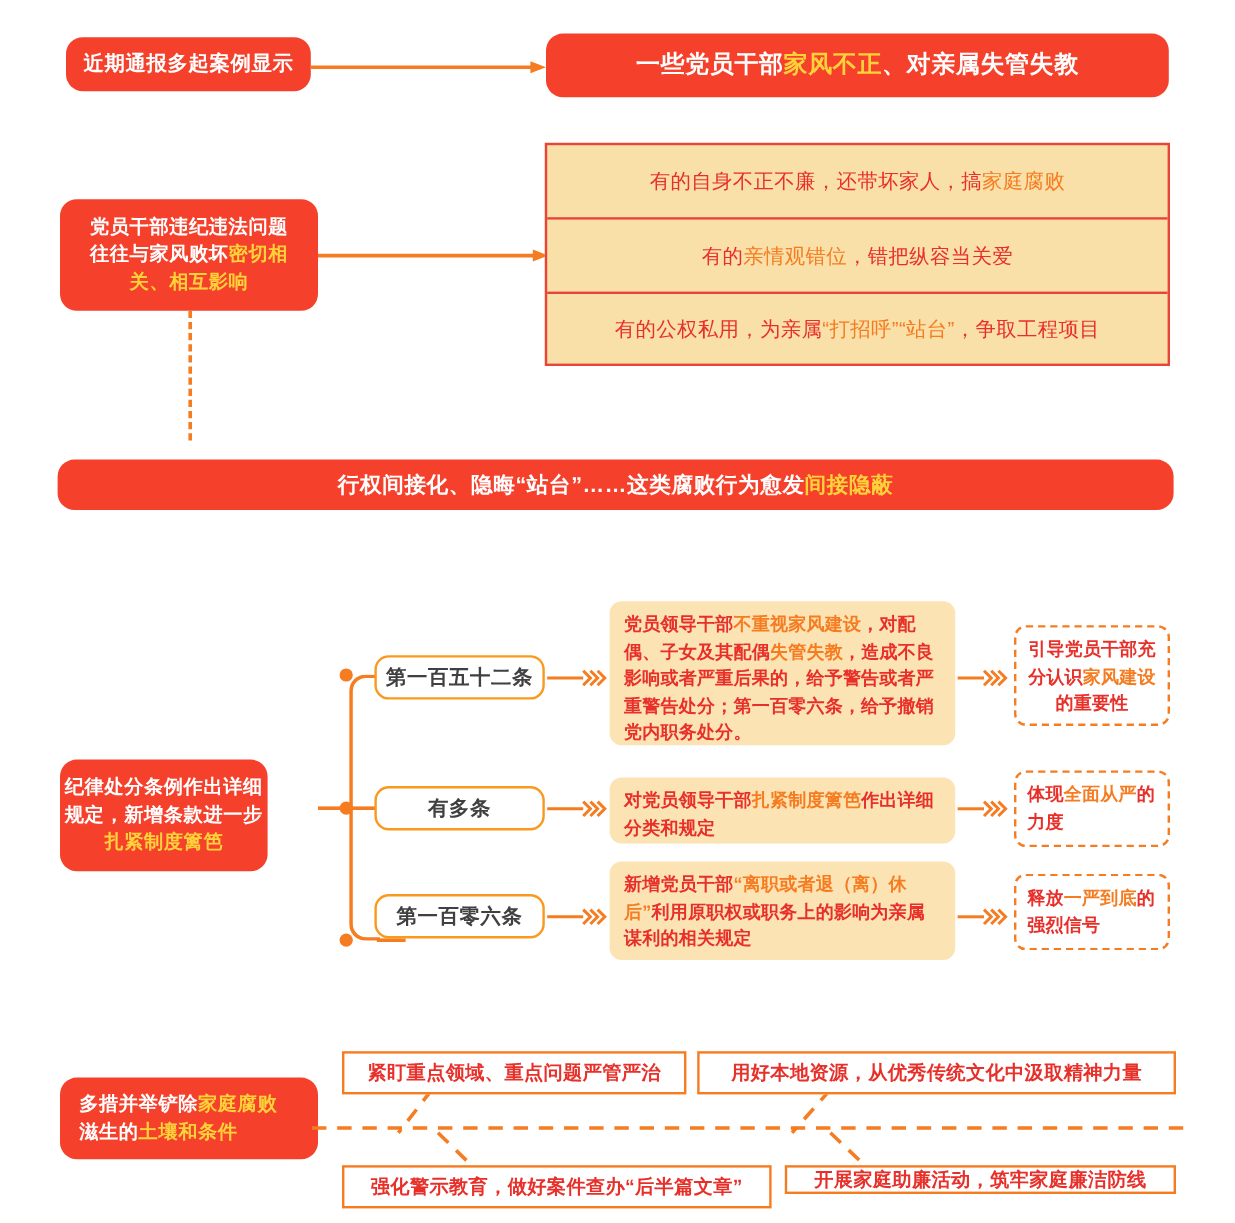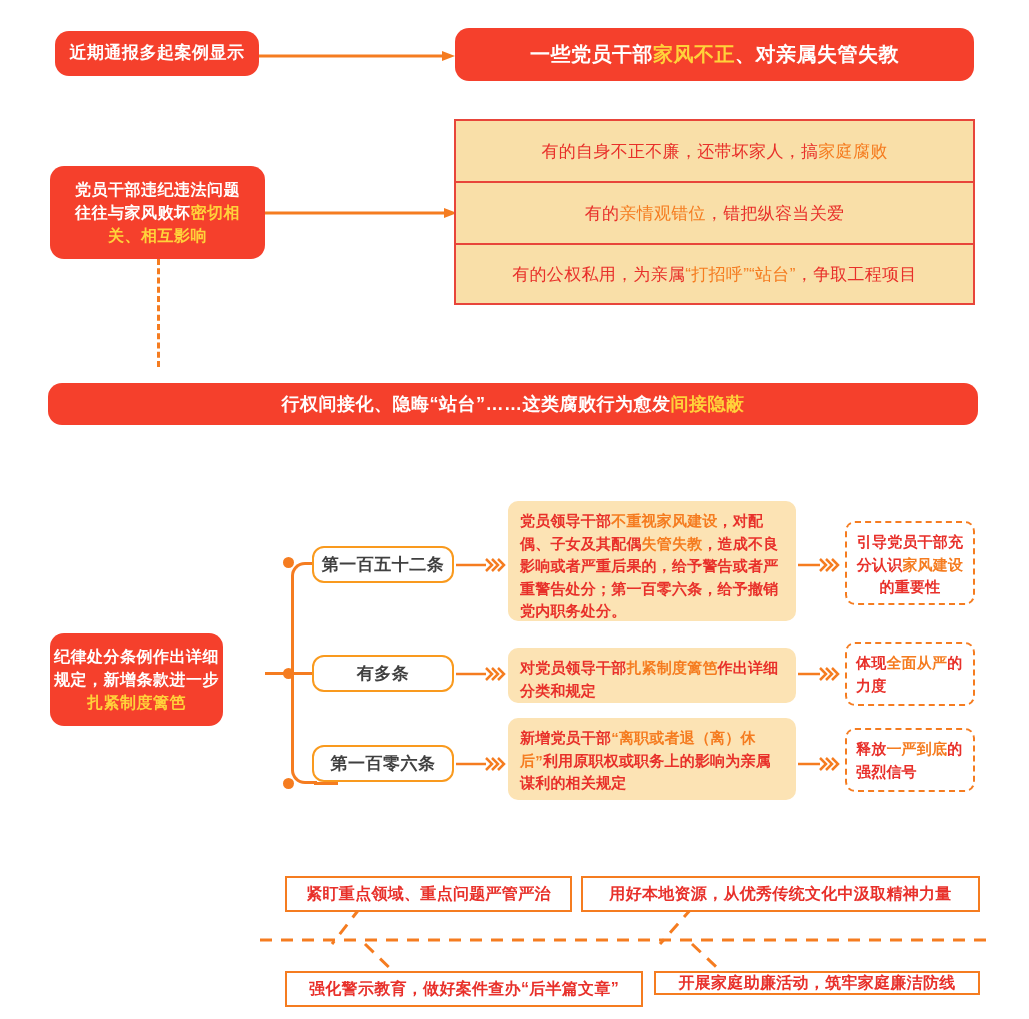--- a/index.html
+++ b/index.html
@@ -273,20 +273,28 @@
     <span>
       <span>体现</span><span class="hl">全面从严</span><span>的力度</span>
     </span>
   </div>
   <div class="abs dashed-box" style="left:845px; top:728px; width:130px; height:64px; font-size:15px;">
     <span>
       <span>释放</span><span class="hl">一严到底</span><span>的强烈信号</span>
     </span>
   </div>
 
+  <div class="abs red-box" style="left:50px; top:898px; width:215px; height:68px; font-size:16px; flex-direction:column; align-items:flex-start; padding-left:16px;">
+    <div style="text-align:left;">
+      <span>多措并举铲除</span><span class="hl">家庭腐败</span>
+    </div>
+    <div style="text-align:left;">
+      <span>滋生的</span><span class="hl">土壤和条件</span>
+    </div>
+  </div>
 
   <div class="abs" style="left:260px; top:868px; width:730px; height:140px;">
     <svg width="730" height="140" viewBox="0 0 730 140">
       <line x1="0" y1="72" x2="730" y2="72" stroke="#F57C20" stroke-width="3" stroke-dasharray="12 9"></line>
       <line x1="100" y1="40" x2="72" y2="76" stroke="#F57C20" stroke-width="3" stroke-dasharray="12 9"></line>
       <line x1="105" y1="76" x2="140" y2="110" stroke="#F57C20" stroke-width="3" stroke-dasharray="12 9"></line>
       <line x1="432" y1="40" x2="400" y2="76" stroke="#F57C20" stroke-width="3" stroke-dasharray="12 9"></line>
       <line x1="432" y1="76" x2="470" y2="112" stroke="#F57C20" stroke-width="3" stroke-dasharray="12 9"></line>
     </svg>
   </div>

